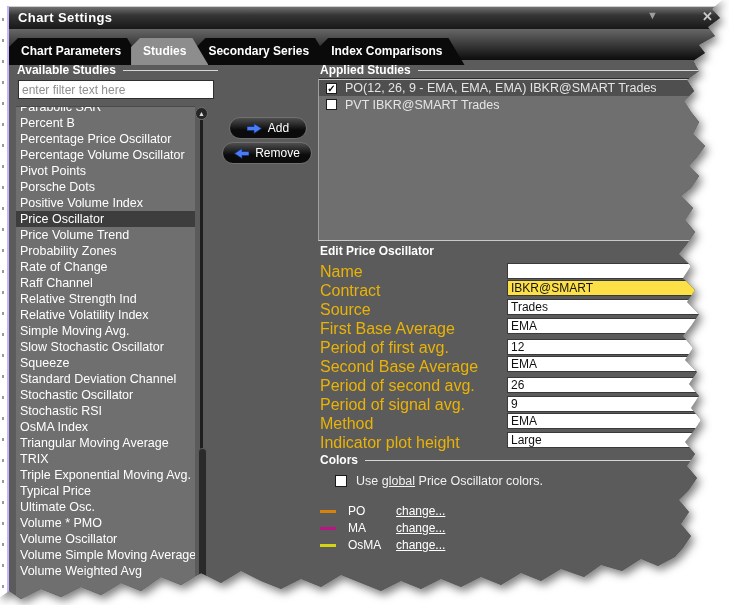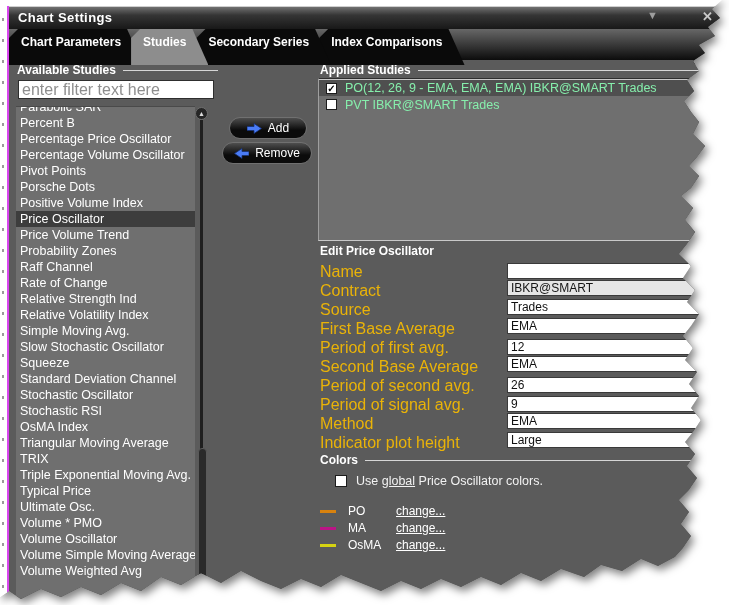--- a/index.html
+++ b/index.html
@@ -4,48 +4,48 @@
 <style>
   html,body{margin:0;padding:0;background:#fff;}
   .screen{position:relative;width:729px;height:605px;background:#ffffff;overflow:hidden;
           font-family:"Liberation Sans",sans-serif;-webkit-font-smoothing:none;}
   .shadow-wrap{position:absolute;inset:0;filter:drop-shadow(3px 4px 4px rgba(0,0,0,.5));}
   .dialog{position:absolute;inset:0;background:#ffffff;
     clip-path:polygon(0px 0px,722px 0px,712px 9px,720px 18px,708px 27px,715px 36px,699px 45px,705px 53px,693px 61px,699px 71px,687px 80px,694px 91px,684px 101px,691px 112px,699px 122px,693px 134px,705px 146px,697px 157px,689px 166px,699px 176px,691px 188px,681px 196px,693px 208px,685px 220px,695px 232px,687px 244px,679px 254px,691px 266px,683px 278px,695px 290px,687px 302px,699px 314px,691px 326px,683px 336px,693px 348px,685px 360px,697px 372px,689px 384px,699px 396px,691px 408px,701px 420px,693px 432px,685px 442px,695px 454px,687px 466px,697px 478px,689px 490px,679px 500px,689px 512px,681px 524px,691px 536px,683px 548px,675px 557px,658px 566px,641px 559px,622px 571px,601px 565px,584px 577px,561px 569px,541px 581px,521px 573px,501px 585px,481px 577px,461px 587px,441px 579px,421px 589px,401px 581px,381px 591px,361px 583px,341px 575px,321px 587px,301px 579px,281px 589px,261px 581px,241px 571px,221px 583px,201px 573px,181px 585px,161px 577px,141px 591px,121px 583px,101px 595px,81px 587px,61px 597px,41px 589px,21px 599px,9px 591px,0px 597px);}
   .left-sliver{position:absolute;left:0;top:0;width:7px;height:100%;background:#fff;}
   .left-sliver::after{content:"";position:absolute;left:2px;top:0;width:2px;height:100%;
     background:repeating-linear-gradient(180deg,transparent 0 18px,#9a9a9a 18px 21px);}
-  .chrome{position:absolute;left:7px;top:6px;right:0;bottom:0;background:#5b5b5b;border-left:2px solid #d946ef;}
+  .chrome{position:absolute;left:7px;top:6px;right:0;bottom:0;background:#5b5b5b;border-left:2px solid #c4b5fd;}
 
   
   .titlebar{position:absolute;left:0;top:0;right:0;height:23px;
     background:linear-gradient(#787878,#353535 40%,#181818 100%);
     box-shadow:inset 0 1px 0 #cfcfcf;}
   .titlebar .title{position:absolute;left:9px;top:4px;color:#fff;font-size:13px;font-weight:bold;letter-spacing:.4px;}
   .win-chevron{position:absolute;left:638px;top:3px;color:#9d9d9d;font-size:11px;cursor:default;}
   .win-close{position:absolute;left:693px;top:3px;color:#c9c9c9;font-size:13px;font-weight:bold;cursor:default;}
 
   
   .tabbar{position:absolute;left:0;top:23px;right:0;height:36px;
     background:linear-gradient(#676767,#0a0a0a 88%);
-    display:flex;padding:0;box-sizing:border-box;}
+    display:flex;align-items:flex-end;padding:0;box-sizing:border-box;}
   .tab{position:relative;background:#0a0a0a;color:#fff;font-weight:bold;font-size:12px;
     padding:6px 22px 7px 12px;margin-right:-12px;white-space:nowrap;cursor:pointer;
     clip-path:polygon(0 100%,0 9px,9px 0,calc(100% - 16px) 0,100% 100%);}
   .tab.active{background:#8d8d8d;}
 
   .content{position:absolute;left:0;top:54px;right:0;bottom:0;background:#5b5b5b;}
 
   .sect-hdr{position:absolute;display:flex;align-items:center;gap:7px;color:#fff;
     font-size:12px;font-weight:bold;}
   .sect-hdr .line{flex:1;height:1px;background:#d6d6d6;margin-top:1px;}
 
   
   .filter{position:absolute;left:9px;top:20px;width:188px;height:17px;background:#fff;
-    border:1px solid #2e2e2e;font-size:16px;color:#222;padding:0 3px;font-family:"Liberation Sans",sans-serif;}
+    border:1px solid #2e2e2e;font-size:12px;color:#222;padding:0 3px;font-family:"Liberation Sans",sans-serif;}
   .filter::placeholder{color:#8e8e8e;opacity:1;}
   .list{position:absolute;left:7px;top:46px;width:179px;height:560px;background:#6f6f6f;
     overflow:hidden;border-top:1px solid #4a4a4a;}
   .litem{height:16px;line-height:16px;font-size:12.5px;color:#fff;padding-left:4px;white-space:nowrap;cursor:default;}
   .litem.sel{background:#3d3d3d;}
   .litem:first-child{margin-top:-8px;}
   .sb-btn{position:absolute;left:186px;top:47px;width:13px;height:13px;border-radius:50%;
     background:#262626;border:1px solid #6e6e6e;box-sizing:border-box;text-align:center;cursor:pointer;}
   .sb-btn span{display:block;color:#ddd;font-size:7px;line-height:11px;}
   .sb-track{position:absolute;left:191px;top:60px;width:3px;bottom:0;background:#1f1f1f;}
@@ -60,30 +60,30 @@
   #add-btn{left:220px;top:57px;width:78px;height:22px;}
   #remove-btn{left:213px;top:82px;width:90px;height:22px;}
 
   
   .applied-box{position:absolute;left:309px;top:18px;right:0;height:161px;background:#6f6f6f;
     border-top:1px solid #2e2e2e;border-left:1px solid #9f9f9f;border-bottom:1px solid #c9c9c9;}
   .arow{display:flex;align-items:center;height:17px;padding-left:7px;gap:8px;cursor:default;}
   .arow.sel{background:#4f4f4f;border-top:1px solid #c8c8c8;box-sizing:border-box;}
   .cb{width:11px;height:11px;background:#fff;border:1px solid #1c1c1c;box-sizing:border-box;
     font-size:10px;line-height:9px;font-weight:bold;color:#000;text-align:center;flex:0 0 auto;cursor:pointer;}
-  .albl{color:#86efac;font-size:12.5px;white-space:nowrap;}
+  .albl{color:#e5e5e5;font-size:12.5px;white-space:nowrap;}
 
   
   .edit-hdr{position:absolute;left:311px;top:184px;color:#fff;font-size:12px;font-weight:bold;}
   .frow{position:absolute;left:311px;right:0;height:17px;}
   .flabel{position:absolute;left:0;top:2px;color:#eab308;font-size:16px;white-space:nowrap;}
   .fctl{position:absolute;left:187px;top:0;width:216px;height:16px;box-sizing:border-box;}
   .txt{width:100%;height:16px;background:#fff;border:1px solid #3a3a3a;font-size:12px;color:#111;
     padding:0 3px;box-sizing:border-box;font-family:"Liberation Sans",sans-serif;}
-  .ro{width:100%;height:16px;background:#e5e5e5;border:1px solid #3a3a3a;font-size:12px;color:#151515;
+  .ro{width:100%;height:16px;background:#fde047;border:1px solid #3a3a3a;font-size:12px;color:#151515;
     padding:0 3px;box-sizing:border-box;line-height:14px;}
   .selbox{position:relative;width:100%;height:16px;background:#fff;border:1px solid #3a3a3a;
     font-size:12px;color:#111;padding:0 14px 0 3px;box-sizing:border-box;line-height:14px;cursor:pointer;}
   .selbox .arrow{position:absolute;right:2px;top:3px;font-size:8px;color:#000;line-height:8px;}
 
   
   .gcb-row{position:absolute;left:326px;top:414px;display:flex;align-items:center;gap:9px;}
   .gcb{width:12px;height:12px;background:#fff;border:1px solid #1c1c1c;box-sizing:border-box;cursor:pointer;}
   .gcb-lbl{color:#f2f2f2;font-size:12.5px;}
   .gcb-lbl .ul{text-decoration:underline;cursor:pointer;}
@@ -125,22 +125,22 @@
               <div class="litem">Parabolic SAR</div>
               <div class="litem">Percent B</div>
               <div class="litem">Percentage Price Oscillator</div>
               <div class="litem">Percentage Volume Oscillator</div>
               <div class="litem">Pivot Points</div>
               <div class="litem">Porsche Dots</div>
               <div class="litem">Positive Volume Index</div>
               <div class="litem sel">Price Oscillator</div>
               <div class="litem">Price Volume Trend</div>
               <div class="litem">Probability Zones</div>
+              <div class="litem">Rate of Change</div>
               <div class="litem">Raff Channel</div>
-              <div class="litem">Rate of Change</div>
               <div class="litem">Relative Strength Ind</div>
               <div class="litem">Relative Volatility Index</div>
               <div class="litem">Simple Moving Avg.</div>
               <div class="litem">Slow Stochastic Oscillator</div>
               <div class="litem">Squeeze</div>
               <div class="litem">Standard Deviation Channel</div>
               <div class="litem">Stochastic Oscillator</div>
               <div class="litem">Stochastic RSI</div>
               <div class="litem">OsMA Index</div>
               <div class="litem">Triangular Moving Average</div>

